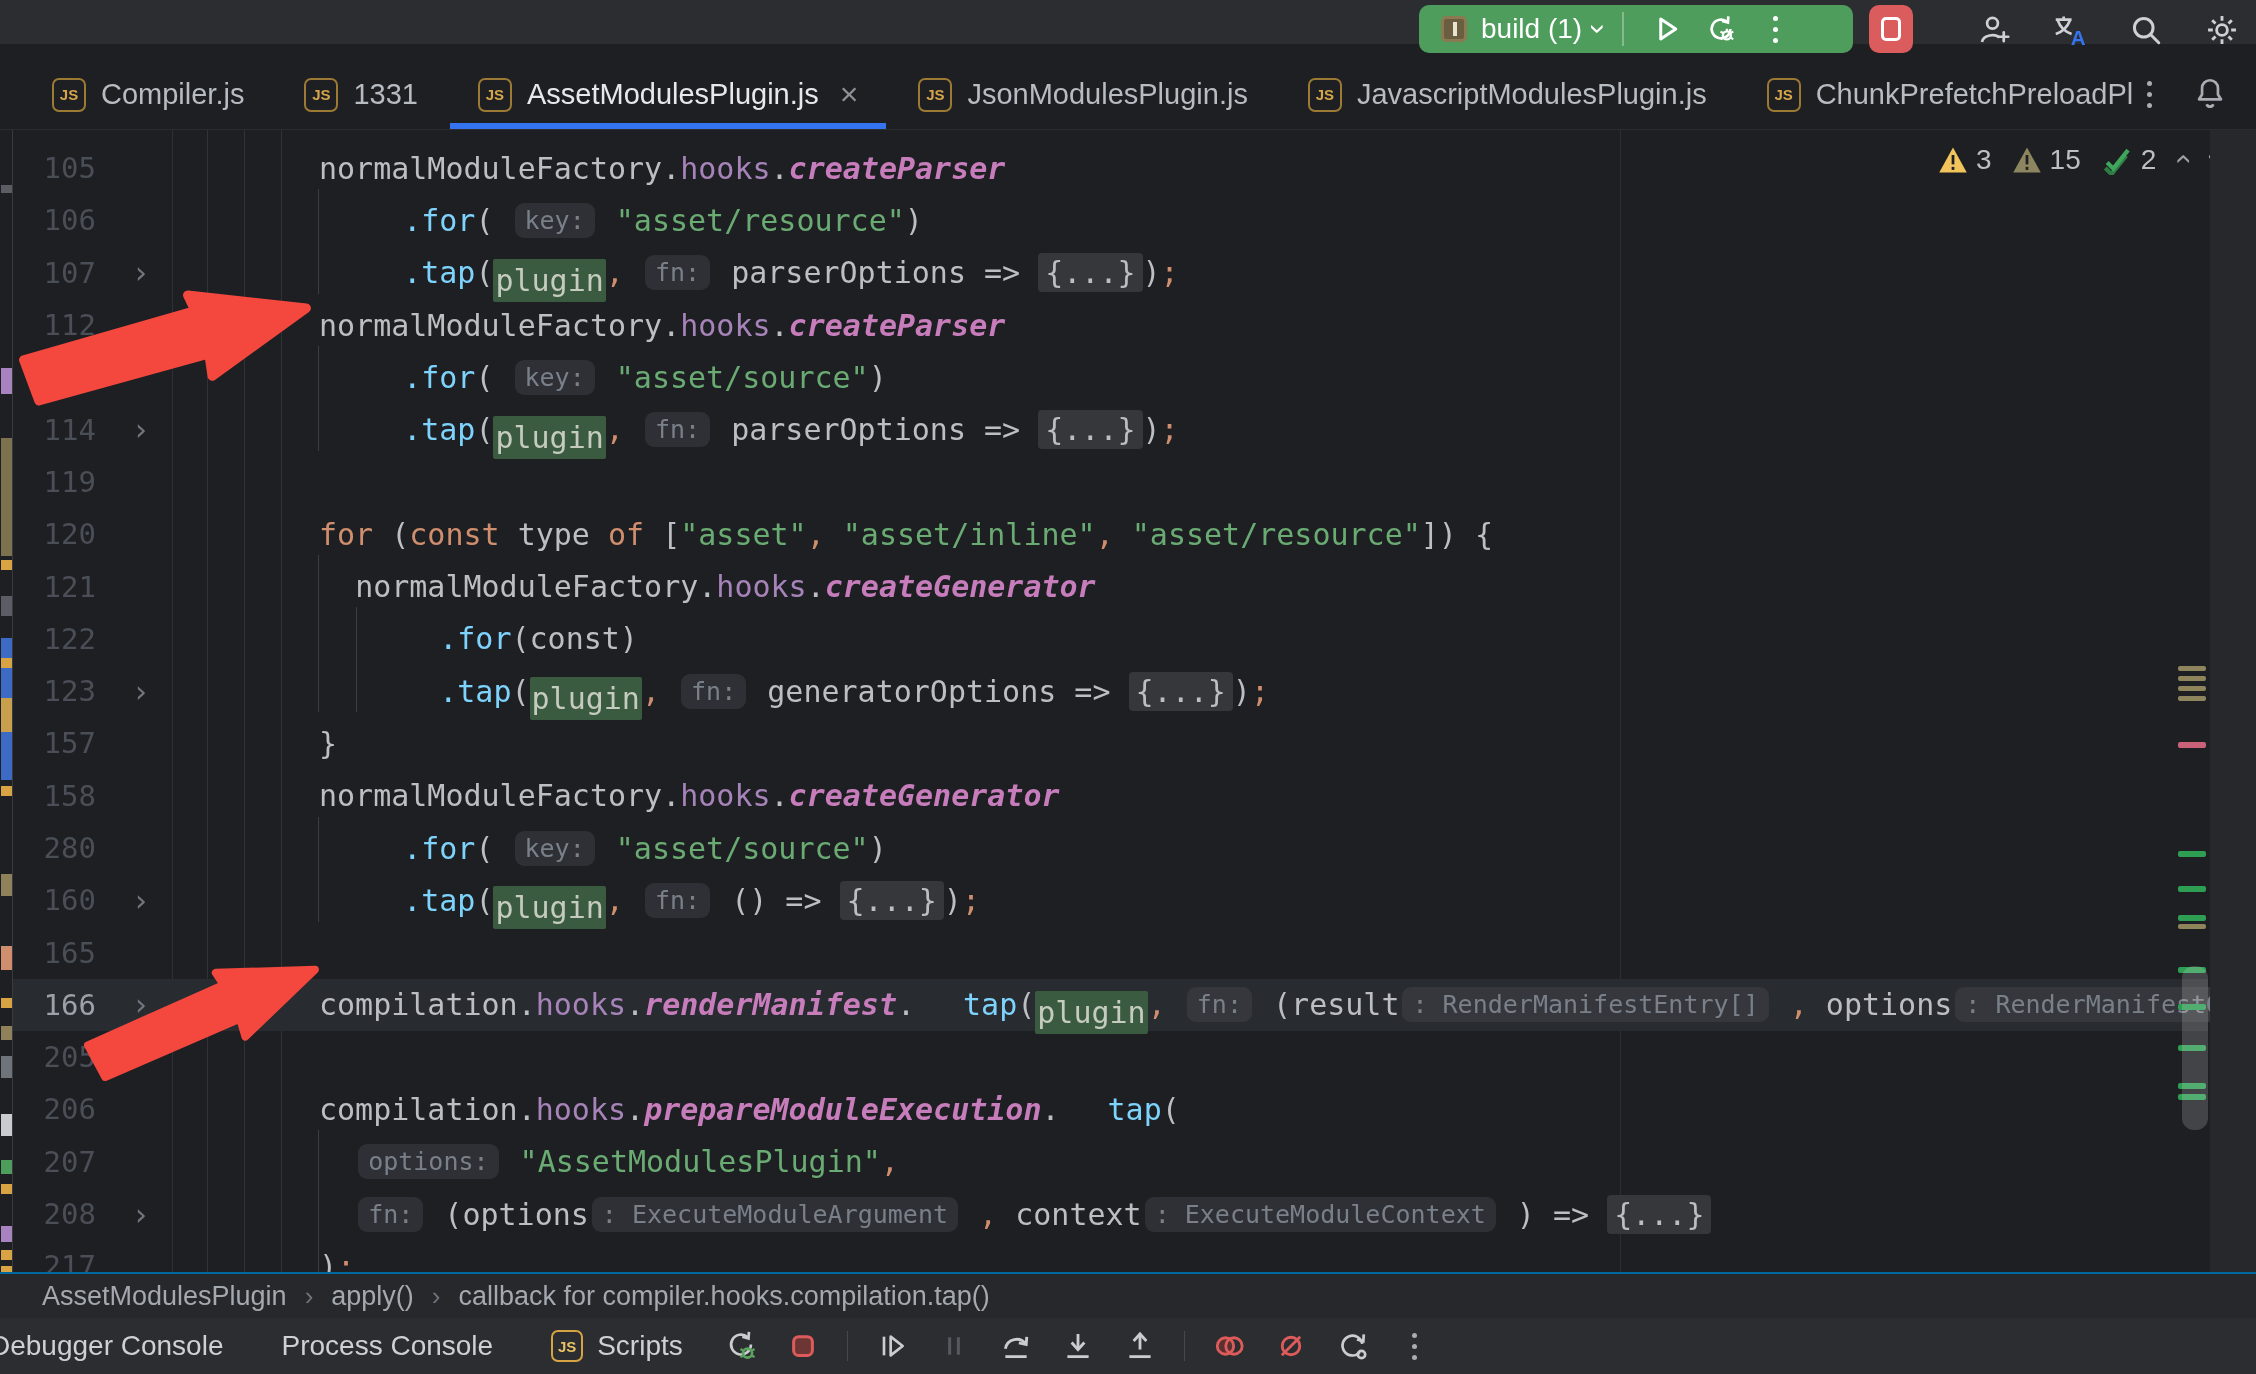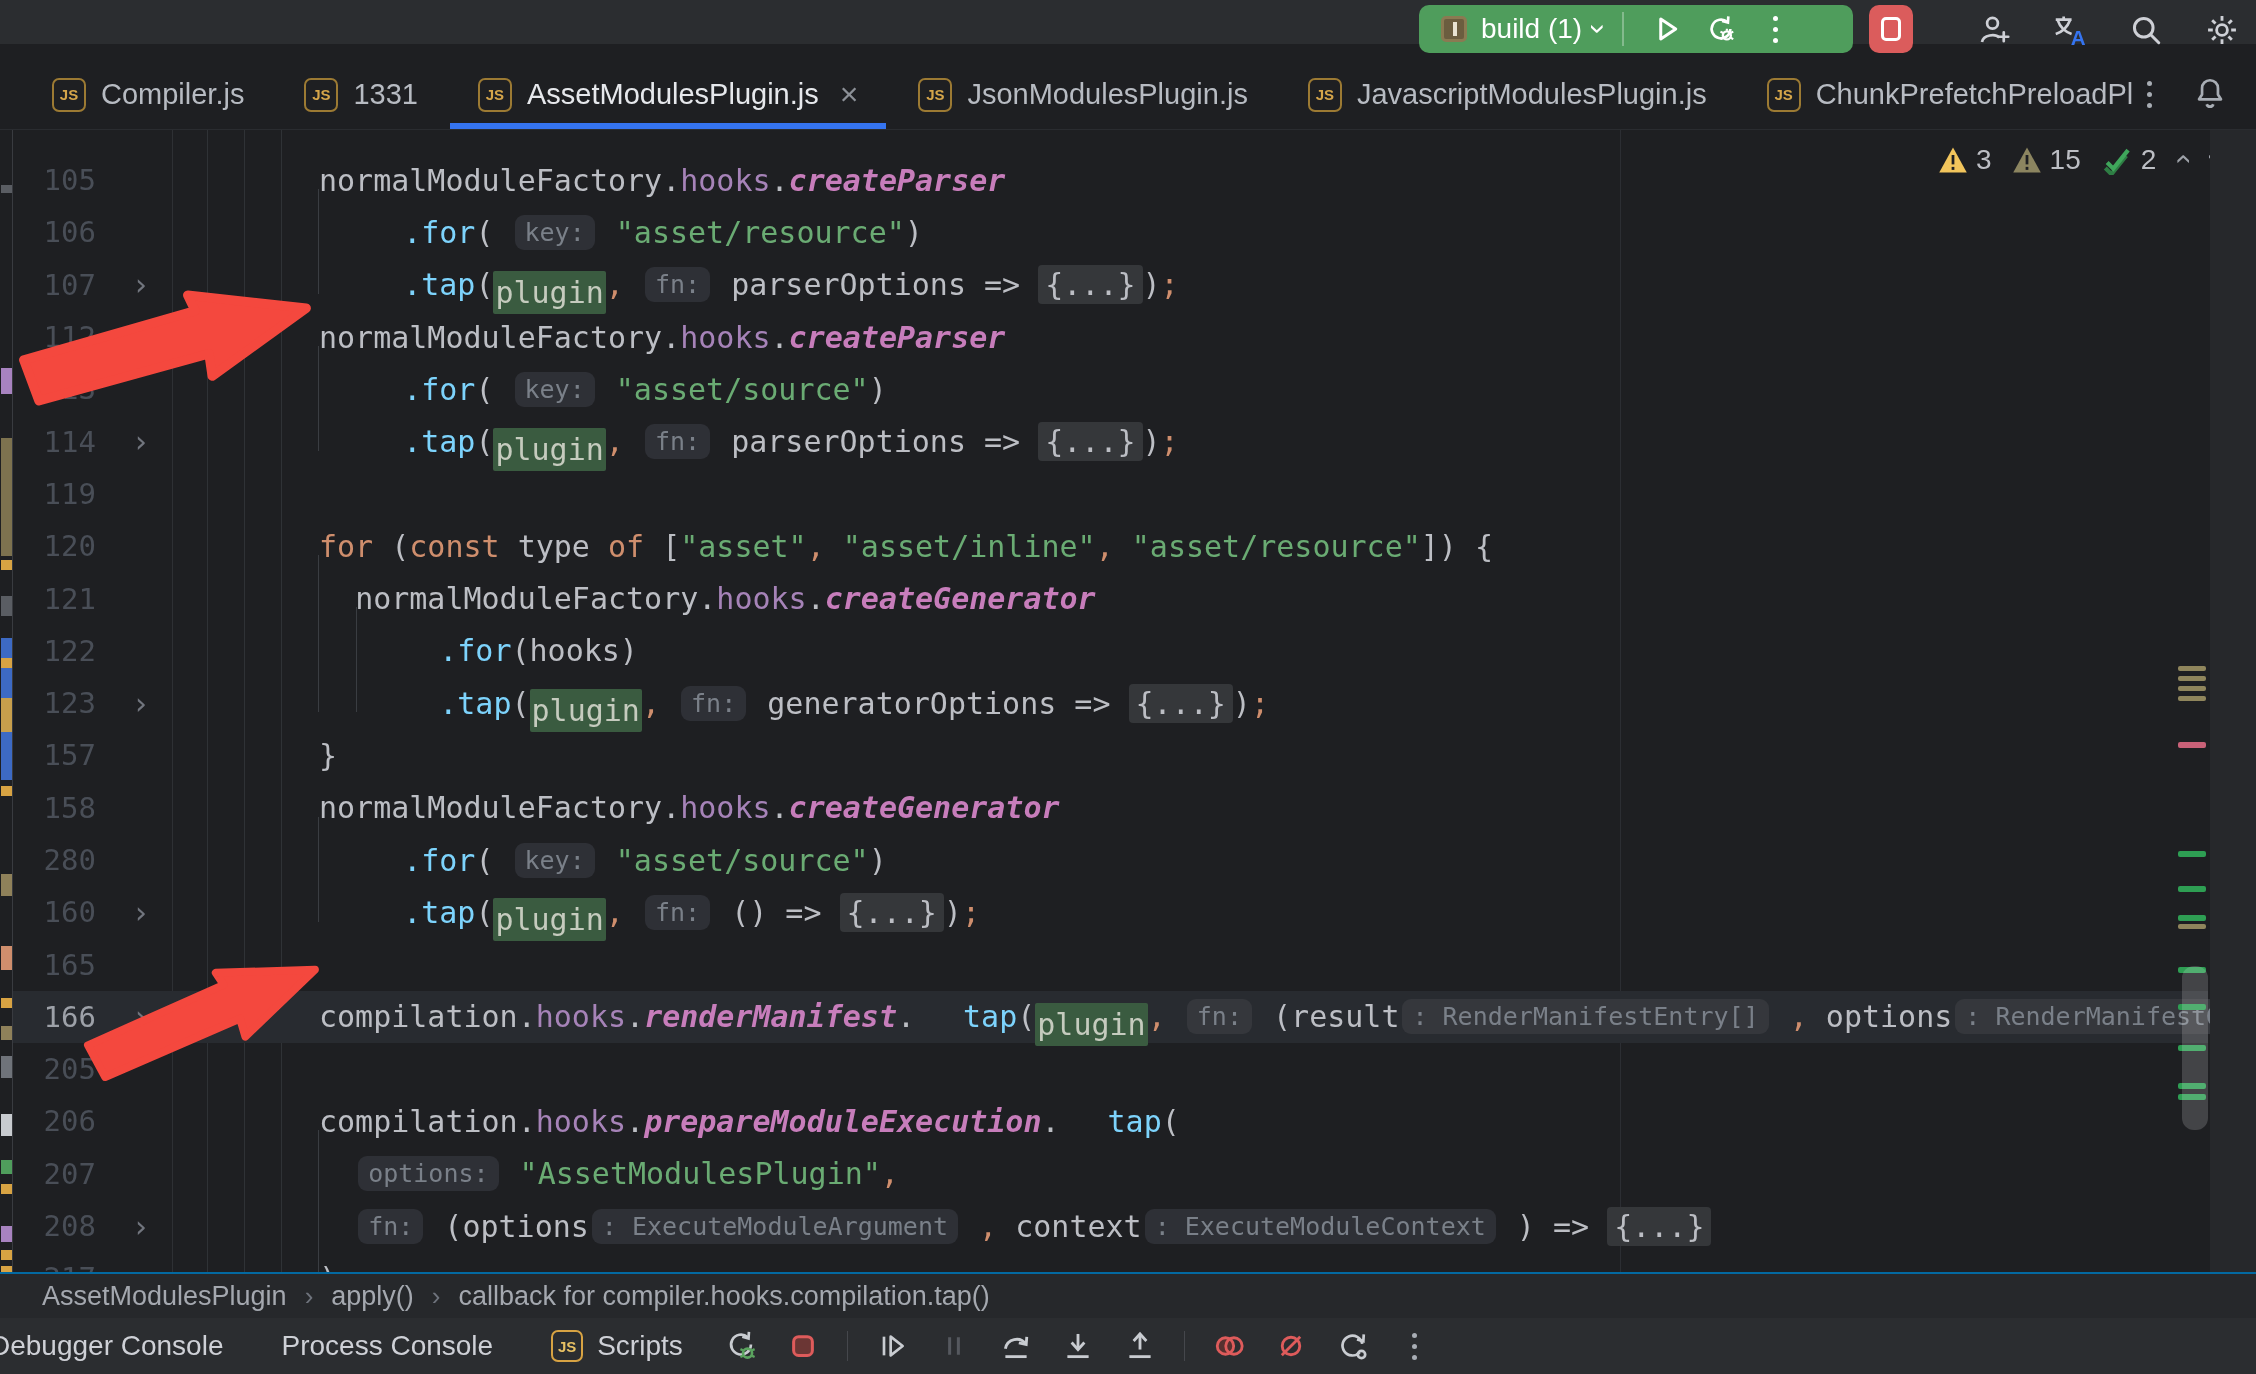--- a/index.html
+++ b/index.html
@@ -46,21 +46,21 @@
 
   
   .editor { position:absolute; left:0; top:130px; width:2256px; height:1142px; background:#1E1F22; overflow:hidden; }
   .sliver { position:absolute; left:0; top:0; width:13px; height:1142px; border-right:1px solid #393B40; background:#1E1F22; }
   .sliver .mk { position:absolute; left:1px; width:11px; }
   .gutter-border { position:absolute; left:172px; top:0; width:1px; height:1142px; background:#2E3034; }
   .guide { position:absolute; width:1px; background:#2F3236; top:0; height:1142px; }
   .margin-guide { position:absolute; left:1620px; top:0; width:1px; height:1142px; background:#2C2E33; }
   .local-guide { position:absolute; width:1px; background:#3A3D42; }
 
-  .rows { position:absolute; left:13px; top:24px; width:2195px; }
+  .rows { position:absolute; left:13px; top:12px; width:2195px; }
   .row { height:52.3px; display:flex; align-items:center; white-space:pre;
     font-family:"DejaVu Sans Mono", monospace; font-size:30px; }
   .row.hl-row { background:#282B30; }
   .ln { width:97px; text-align:right; padding-right:14px; color:#494E57; font-size:29px;
     font-family:"DejaVu Sans Mono", monospace; flex:0 0 auto; }
   .hl-row .ln { color:#9DA1A8; }
   .foldcol { width:62px; text-align:center; color:#71757E; font-size:30px; flex:0 0 auto;
     font-family:"DejaVu Sans", sans-serif; }
   .code { margin-left:147px; display:flex; align-items:center; white-space:pre; }
 
@@ -234,21 +234,21 @@
   <div class="rows">
       <div class="row"><span class="ln">105</span><span class="foldcol"></span><span class="code"><span class="pl">normalModuleFactory</span><span class="pl">.</span><span class="fld">hooks</span><span class="pl">.</span><span class="it">createParser</span></span></div>
       <div class="row"><span class="ln">106</span><span class="foldcol"></span><span class="code"><span class="pl">  </span><span class="fn">.for</span><span class="pl">( </span><span class="hint">key:</span><span class="pl"> </span><span class="str">"asset/resource"</span><span class="pl">)</span></span></div>
       <div class="row"><span class="ln">107</span><span class="foldcol">›</span><span class="code"><span class="pl">  </span><span class="fn">.tap</span><span class="pl">(</span><span class="hl">plugin</span><span class="kw">,</span><span class="pl"> </span><span class="hint">fn:</span><span class="pl"> </span><span class="pl">parserOptions </span><span class="pl">=&gt; </span><span class="fold">{...}</span><span class="pl">)</span><span class="kw">;</span></span></div>
       <div class="row"><span class="ln">112</span><span class="foldcol"></span><span class="code"><span class="pl">normalModuleFactory</span><span class="pl">.</span><span class="fld">hooks</span><span class="pl">.</span><span class="it">createParser</span></span></div>
       <div class="row"><span class="ln">113</span><span class="foldcol"></span><span class="code"><span class="pl">  </span><span class="fn">.for</span><span class="pl">( </span><span class="hint">key:</span><span class="pl"> </span><span class="str">"asset/source"</span><span class="pl">)</span></span></div>
       <div class="row"><span class="ln">114</span><span class="foldcol">›</span><span class="code"><span class="pl">  </span><span class="fn">.tap</span><span class="pl">(</span><span class="hl">plugin</span><span class="kw">,</span><span class="pl"> </span><span class="hint">fn:</span><span class="pl"> </span><span class="pl">parserOptions </span><span class="pl">=&gt; </span><span class="fold">{...}</span><span class="pl">)</span><span class="kw">;</span></span></div>
       <div class="row"><span class="ln">119</span><span class="foldcol"></span><span class="code"></span></div>
       <div class="row"><span class="ln">120</span><span class="foldcol"></span><span class="code"><span class="kw">for</span><span class="pl"> (</span><span class="kw">const</span><span class="pl"> type </span><span class="kw">of</span><span class="pl"> [</span><span class="str">"asset"</span><span class="kw">,</span><span class="pl"> </span><span class="str">"asset/inline"</span><span class="kw">,</span><span class="pl"> </span><span class="str">"asset/resource"</span><span class="pl">]) {</span></span></div>
       <div class="row"><span class="ln">121</span><span class="foldcol"></span><span class="code"><span class="pl">  </span><span class="pl">normalModuleFactory</span><span class="pl">.</span><span class="fld">hooks</span><span class="pl">.</span><span class="it">createGenerator</span></span></div>
-      <div class="row"><span class="ln">122</span><span class="foldcol"></span><span class="code"><span class="pl">    </span><span class="fn">.for</span><span class="pl">(hooks)</span></span></div>
+      <div class="row"><span class="ln">122</span><span class="foldcol"></span><span class="code"><span class="pl">    </span><span class="fn">.for</span><span class="pl">(const)</span></span></div>
       <div class="row"><span class="ln">123</span><span class="foldcol">›</span><span class="code"><span class="pl">    </span><span class="fn">.tap</span><span class="pl">(</span><span class="hl">plugin</span><span class="kw">,</span><span class="pl"> </span><span class="hint">fn:</span><span class="pl"> </span><span class="pl">generatorOptions </span><span class="pl">=&gt; </span><span class="fold">{...}</span><span class="pl">)</span><span class="kw">;</span></span></div>
       <div class="row"><span class="ln">157</span><span class="foldcol"></span><span class="code"><span class="pl">}</span></span></div>
       <div class="row"><span class="ln">158</span><span class="foldcol"></span><span class="code"><span class="pl">normalModuleFactory</span><span class="pl">.</span><span class="fld">hooks</span><span class="pl">.</span><span class="it">createGenerator</span></span></div>
       <div class="row"><span class="ln">280</span><span class="foldcol"></span><span class="code"><span class="pl">  </span><span class="fn">.for</span><span class="pl">( </span><span class="hint">key:</span><span class="pl"> </span><span class="str">"asset/source"</span><span class="pl">)</span></span></div>
       <div class="row"><span class="ln">160</span><span class="foldcol">›</span><span class="code"><span class="pl">  </span><span class="fn">.tap</span><span class="pl">(</span><span class="hl">plugin</span><span class="kw">,</span><span class="pl"> </span><span class="hint">fn:</span><span class="pl"> </span><span class="pl">() </span><span class="pl">=&gt; </span><span class="fold">{...}</span><span class="pl">)</span><span class="kw">;</span></span></div>
       <div class="row"><span class="ln">165</span><span class="foldcol"></span><span class="code"></span></div>
       <div class="row hl-row"><span class="ln">166</span><span class="foldcol">›</span><span class="code"><span class="pl">compilation</span><span class="pl">.</span><span class="fld">hooks</span><span class="pl">.</span><span class="it">renderManifest</span><span class="pl">.</span><span class="fn">tap</span><span class="pl">(</span><span class="hl">plugin</span><span class="kw">,</span><span class="pl"> </span><span class="hint">fn:</span><span class="pl"> </span><span class="pl">(</span><span class="pl">result</span><span class="typ">: RenderManifestEntry[]</span><span class="pl"> </span><span class="kw">,</span><span class="pl"> </span><span class="pl">options</span><span class="typ">: RenderManifestOptions</span></span></div>
       <div class="row"><span class="ln">205</span><span class="foldcol"></span><span class="code"></span></div>
       <div class="row"><span class="ln">206</span><span class="foldcol"></span><span class="code"><span class="pl">compilation</span><span class="pl">.</span><span class="fld">hooks</span><span class="pl">.</span><span class="it">prepareModuleExecution</span><span class="pl">.</span><span class="fn">tap</span><span class="pl">(</span></span></div>
       <div class="row"><span class="ln">207</span><span class="foldcol"></span><span class="code"><span class="pl">  </span><span class="hint">options:</span><span class="pl"> </span><span class="str">"AssetModulesPlugin"</span><span class="kw">,</span></span></div>

